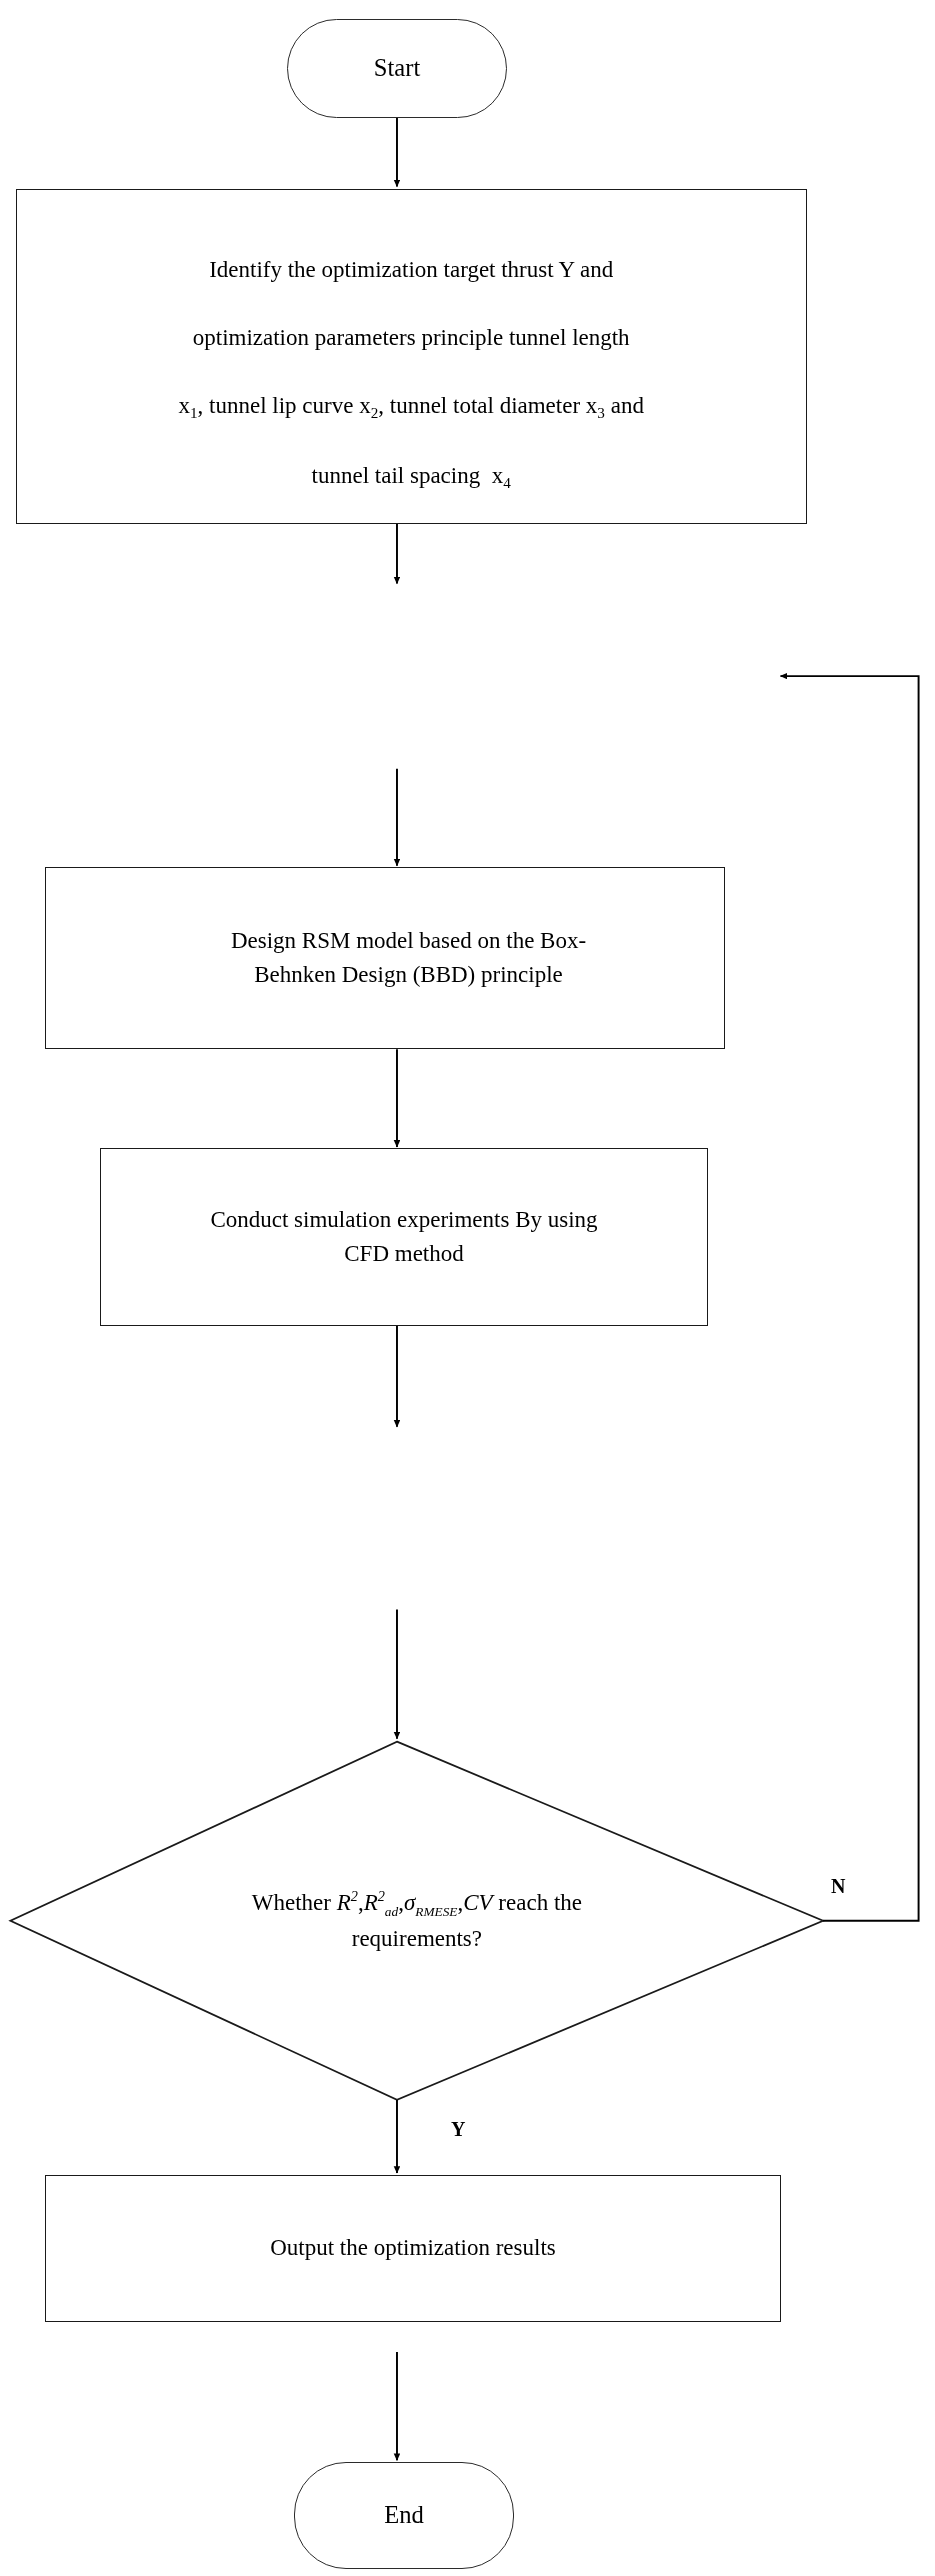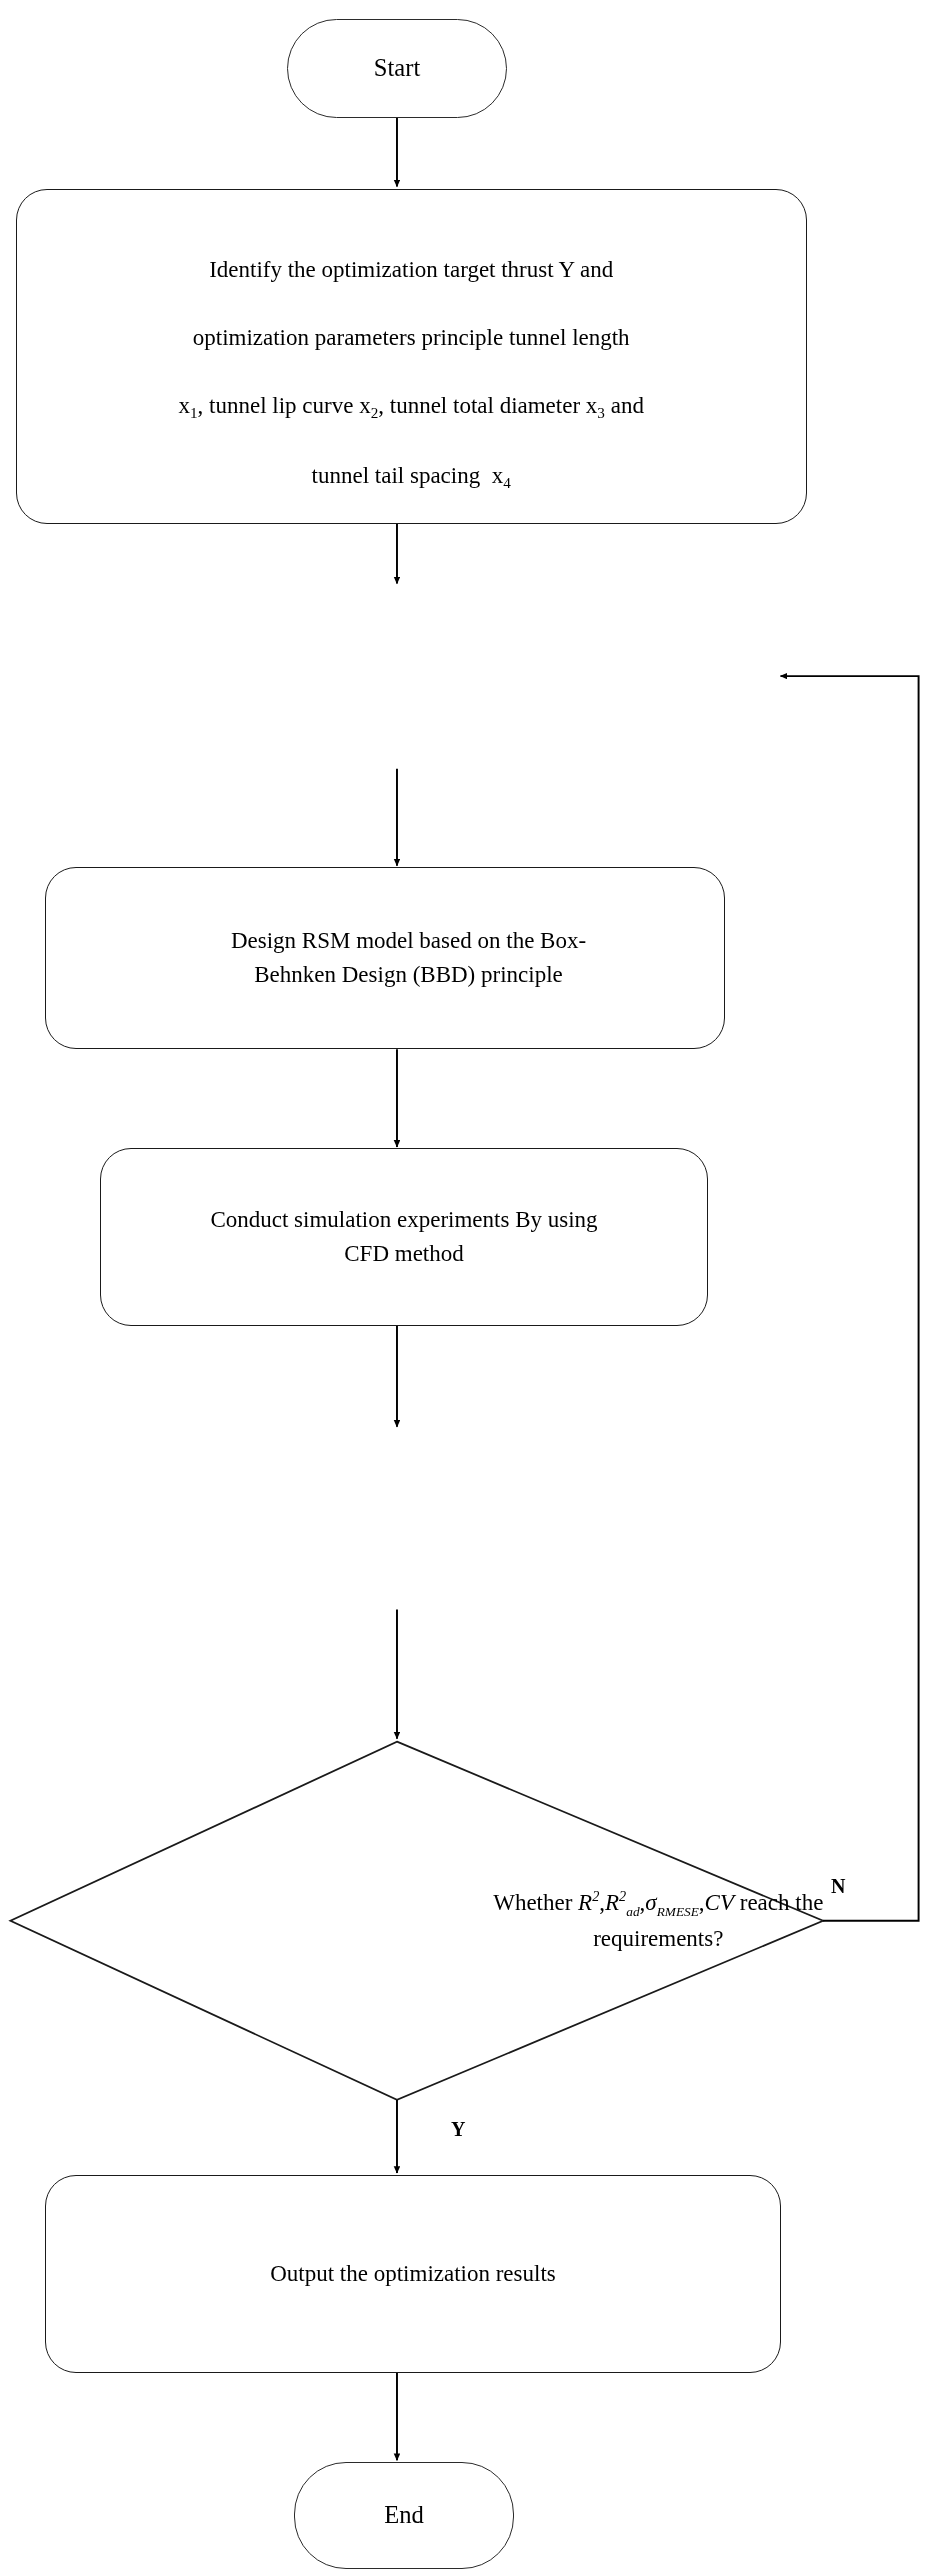--- a/index.html
+++ b/index.html
@@ -27,21 +27,20 @@
     pointer-events: none;
   }
   .node {
     position: absolute;
     box-sizing: border-box;
     display: flex;
     align-items: center;
     justify-content: center;
     text-align: center;
     background: #ffffff;
-    border-radius: 31px;
   }
   .node-rect {
     border: 1.5px solid #1a1a1a;
   }
   .node-terminator {
     border: 1.5px solid #2b2b2b;
     border-radius: 52px;
     text-align: right;
   }
   .node-label {
@@ -60,21 +59,21 @@
     background: transparent;
   }
   .diamond-text {
     position: absolute;
     left: 0;
     top: 0;
     width: 100%;
     height: 100%;
     display: flex;
     align-items: center;
-    justify-content: flex-end;
+    justify-content: center;
     text-align: center;
   }
   .diamond-text > span {
     display: block;
     line-height: 1.5;
     font-size: 23px;
   }
 
   
   .math { font-style: italic; font-family: "Liberation Serif", "DejaVu Serif", serif; }
@@ -158,21 +157,21 @@
         <span>Whether </span><span class="math">R<sup>2</sup><span class="mathsep">,</span>R<sup>2</sup><sub>ad</sub><span class="mathsep">,</span>σ<sub>RMESE</sub><span class="mathsep">,</span>CV</span><span> reach the</span><br>
         <span>requirements?</span>
       </span>
     </div>
   </div>
 
   <div class="branch-label" style="left:831px; top:1875px;">N</div>
 
   <div class="branch-label" style="left:451px; top:2118px;">Y</div>
 
-  <div class="node node-rect" style="left:45px; top:2175px; width:736px; height:198px;">
+  <div class="node node-rect" style="left:45px; top:2175px; width:736px; height:147px;">
     <span class="node-label fs-body">Output the optimization results</span>
   </div>
 
   <div class="node node-terminator" style="left:294px; top:2462px; width:220px; height:107px;">
     <span class="node-label fs-start">End</span>
   </div>
 
 </div>
 
 

